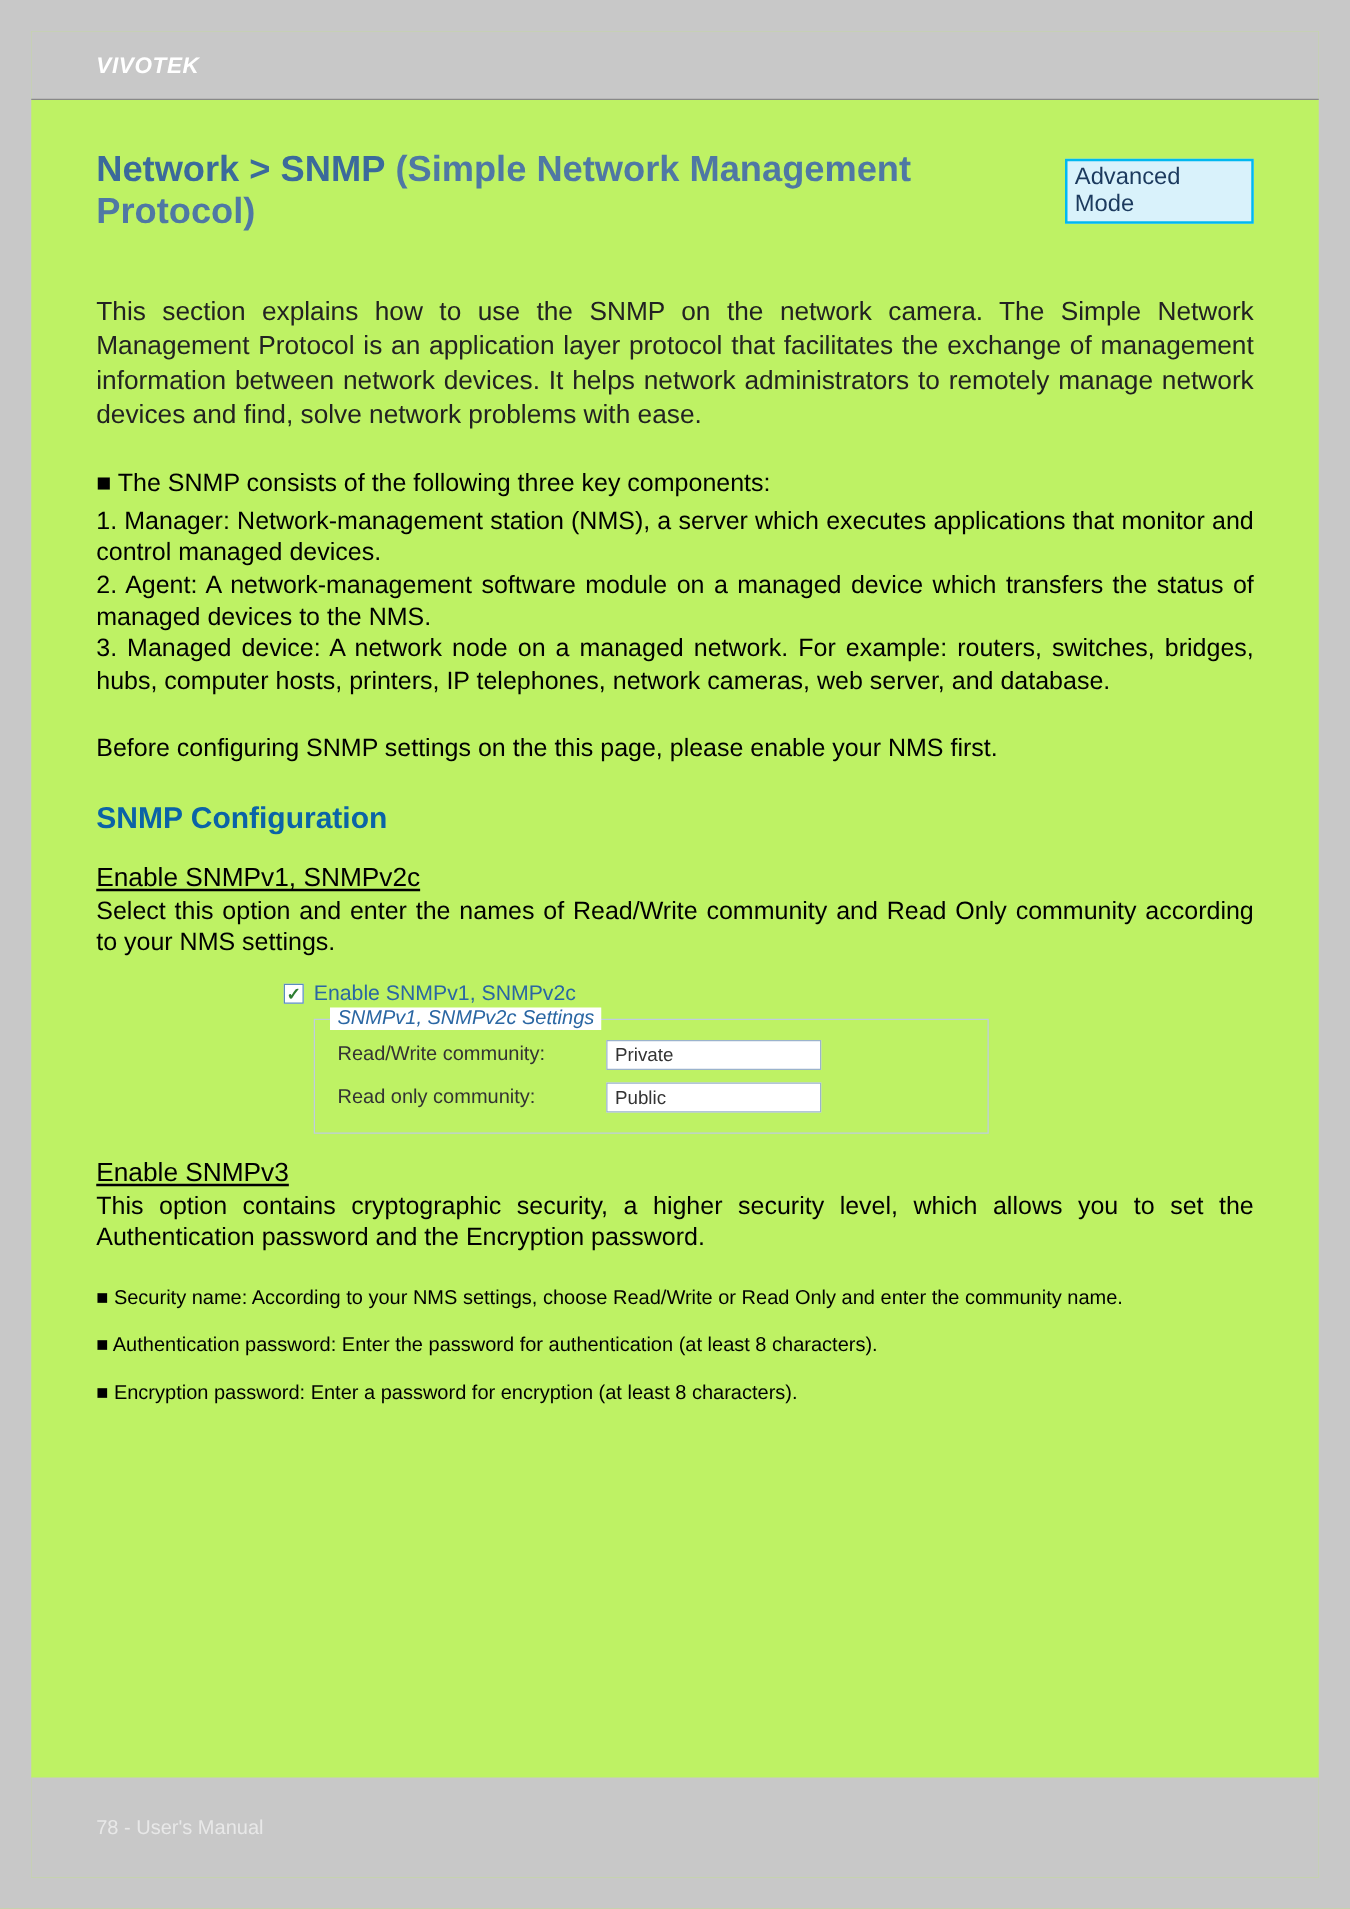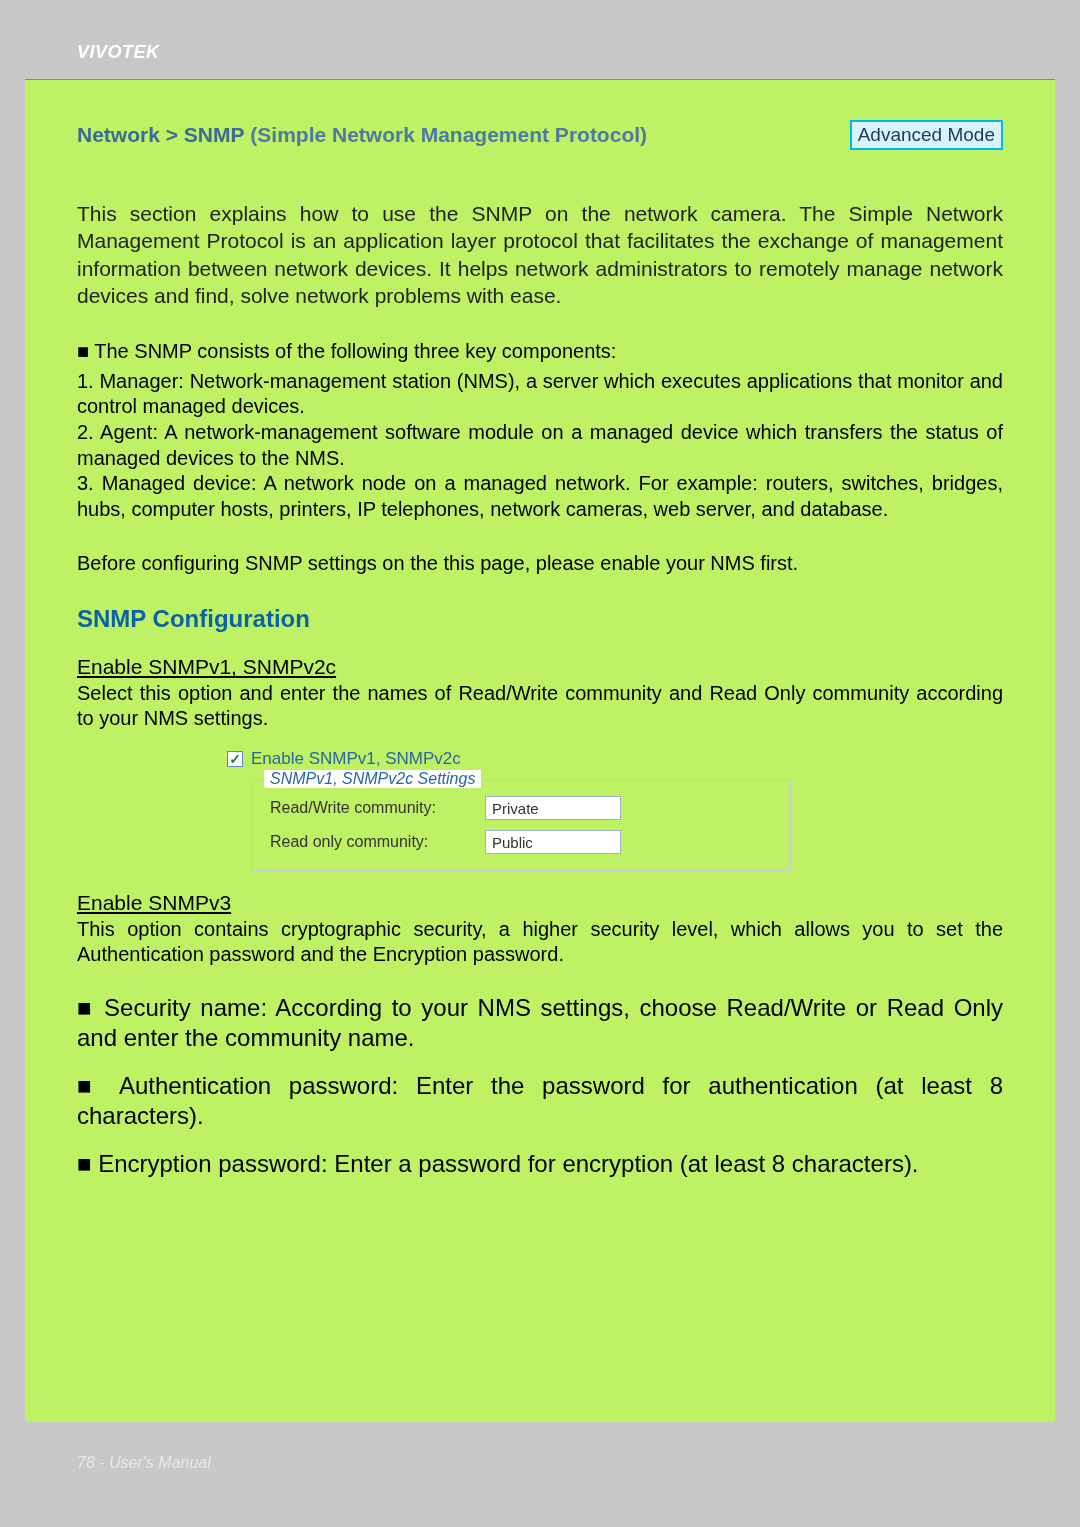--- a/index.html
+++ b/index.html
@@ -36,21 +36,21 @@
   .content {
     padding: 40px 52px 0 52px;
   }
   .title-row {
     display: flex;
     align-items: center;
     justify-content: space-between;
     margin-bottom: 50px;
   }
   .title {
-    font-size: 21px;
+    font-size: 29px;
     color: #4f78a4;
   }
   .title .bold { font-weight: bold; color:#3b6a9b; }
   .title .sub { font-weight: bold; color:#4f78a4; }
   .mode-badge {
     display: inline-block;
     border: 2px solid #00b8f0;
     background: #d9f2fb;
     color: #1c3a5e;
     font-size: 19px;
@@ -148,44 +148,43 @@
     margin-bottom: 10px;
   }
   .field-row:last-child { margin-bottom: 0; }
   .field-label {
     color: #333;
     font-size: 16px;
     width: 180px;
   }
   .field-input {
     border: 1px solid #9bb3cc;
-    width: 136px;
+    width: 172px;
     height: 24px;
     font-size: 15px;
     padding: 0 6px;
     color: #333;
   }
   .v3-desc {
     font-size: 20px;
     line-height: 1.25;
     text-align: justify;
     margin-bottom: 26px;
   }
   .bullets div {
-    font-size: 24px;
+    font-size: 16px;
     line-height: 1.25;
     text-align: justify;
     margin-bottom: 18px;
   }
   .footer {
     position: absolute;
     bottom: 30px;
     left: 52px;
     color: #e8e8e8;
-    font-style: italic;
     font-size: 16px;
   }
   .gray-strip {
     position: absolute;
     left: 0; right: 0; bottom: 0;
     height: 80px;
     background: #c8c8c8;
   }
 </style>
 </head>

